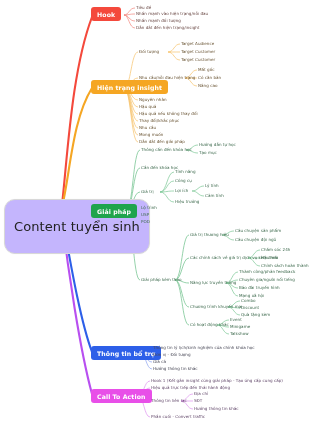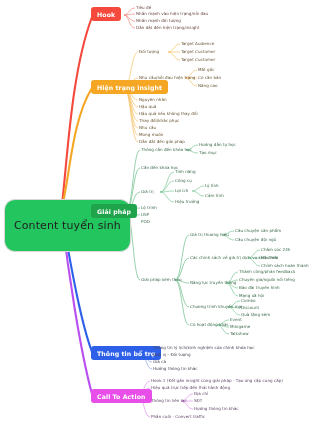--- a/index.html
+++ b/index.html
@@ -10,22 +10,22 @@
   }
   #canvas{position:absolute;inset:0;width:310px;height:424px;}
   svg.links{position:absolute;left:0;top:0;width:310px;height:424px;overflow:visible;}
   .node{position:absolute;box-sizing:border-box;white-space:nowrap;}
 
   
   .root{
     left:4px;top:199px;
     padding:19px 9px;
     border:1px solid #d8d8d8;border-radius:11px;
-    background:#22c55e;
-    font-size:11px;color:#222;letter-spacing:.1px;
+    background:#c4b5fd;
+    font-size:13px;color:#222;letter-spacing:.1px;
     box-shadow:0 0 0 .5px rgba(0,0,0,.02);
   }
 
   
   .l1{
     padding:3.5px 6px;border-radius:3px;
     color:#ffffff;font-size:6.2px;font-weight:bold;letter-spacing:.1px;
     text-align:center;
   }
   .l1.hook{left:91px;top:7px;background:#f4493c;}

